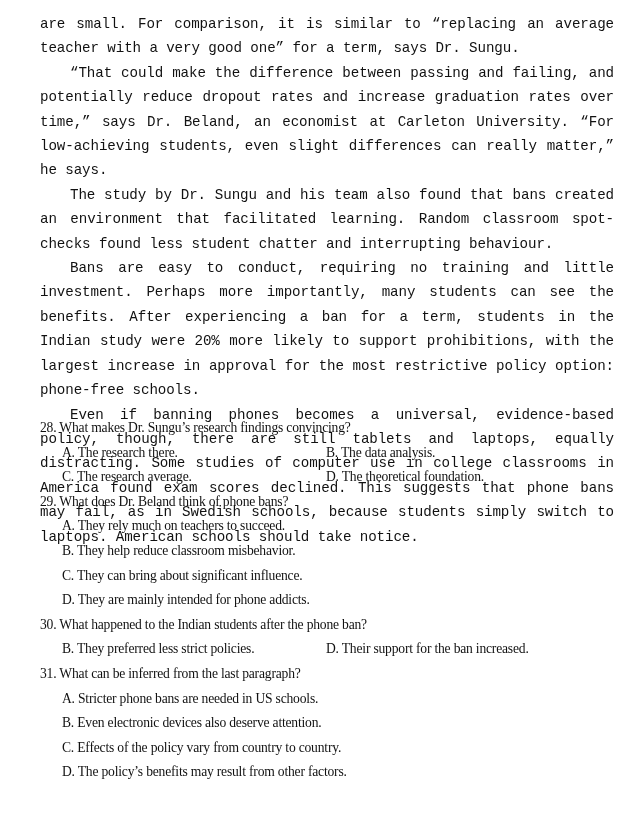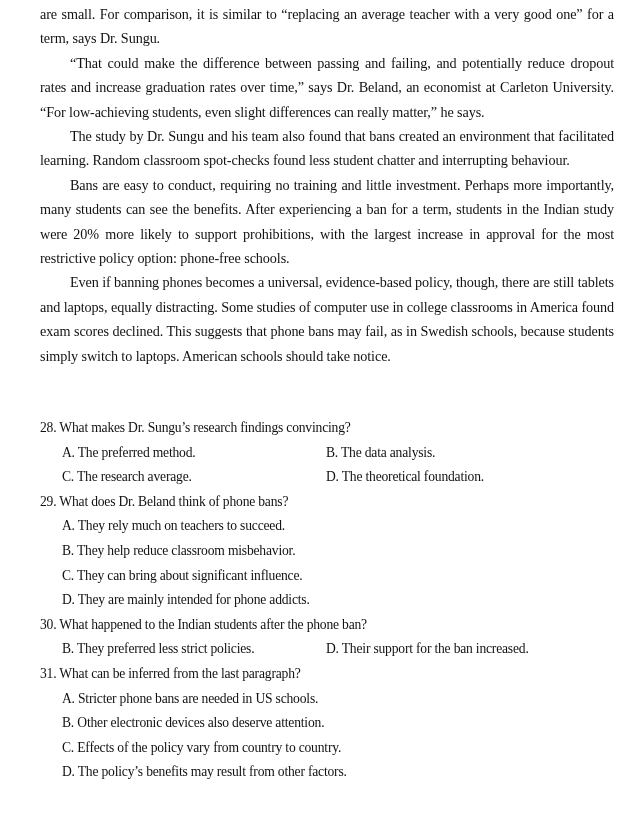--- a/index.html
+++ b/index.html
@@ -11,22 +11,23 @@
       width: 642px;
       height: 836px;
       overflow: hidden;
       position: relative;
       font-family: "Liberation Serif", serif;
       color: #111111;
     }
     .page {
       position: absolute;
       left: 40px;
-      top: 2px;
+      top: 12px;
       width: 574px;
+      font-family: Liberation Mono, monospace;
     }
     .para {
       margin: 0;
       font-size: 14.2px;
       line-height: 24.4px;
       text-align: justify;
       text-align-last: left;
       letter-spacing: -0.1px;
     }
     .para.indent {
@@ -73,21 +74,21 @@
   <p class="para indent">The study by Dr. Sungu and his team also found that bans created an environment that facilitated learning. Random classroom spot-checks found less student chatter and interrupting behaviour.</p>
   <p class="para indent">Bans are easy to conduct, requiring no training and little investment. Perhaps more importantly, many students can see the benefits. After experiencing a ban for a term, students in the Indian study were 20% more likely to support prohibitions, with the largest increase in approval for the most restrictive policy option: phone-free schools.</p>
   <p class="para indent">Even if banning phones becomes a universal, evidence-based policy, though, there are still tablets and laptops, equally distracting. Some studies of computer use in college classrooms in America found exam scores declined. This suggests that phone bans may fail, as in Swedish schools, because students simply switch to laptops. American schools should take notice.</p>
 </div>
 
 <div class="questions">
 
   <div class="question">
     <div class="q-stem">28. What makes Dr. Sungu’s research findings convincing?</div>
     <div class="options-grid">
-      <div class="opt">A. The preferred method.</div>
+      <div class="opt">A. The research there.</div>
       <div class="opt">B. The data analysis.</div>
       <div class="opt">C. The research average.</div>
       <div class="opt">D. The theoretical foundation.</div>
     </div>
   </div>
 
   <div class="question">
     <div class="q-stem">29. What does Dr. Beland think of phone bans?</div>
     <div class="options-list">
       <div class="opt">A. They rely much on teachers to succeed.</div>
@@ -102,19 +103,19 @@
     <div class="options-grid">
       <div class="opt">B. They preferred less strict policies.</div>
       <div class="opt">D. Their support for the ban increased.</div>
     </div>
   </div>
 
   <div class="question">
     <div class="q-stem">31. What can be inferred from the last paragraph?</div>
     <div class="options-list">
       <div class="opt">A. Stricter phone bans are needed in US schools.</div>
-      <div class="opt">B. Other electronic devices also deserve attention.</div>
+      <div class="opt">B. Even electronic devices also deserve attention.</div>
       <div class="opt">C. Effects of the policy vary from country to country.</div>
       <div class="opt">D. The policy’s benefits may result from other factors.</div>
     </div>
   </div>
 
 </div>
 
 </body></html>

